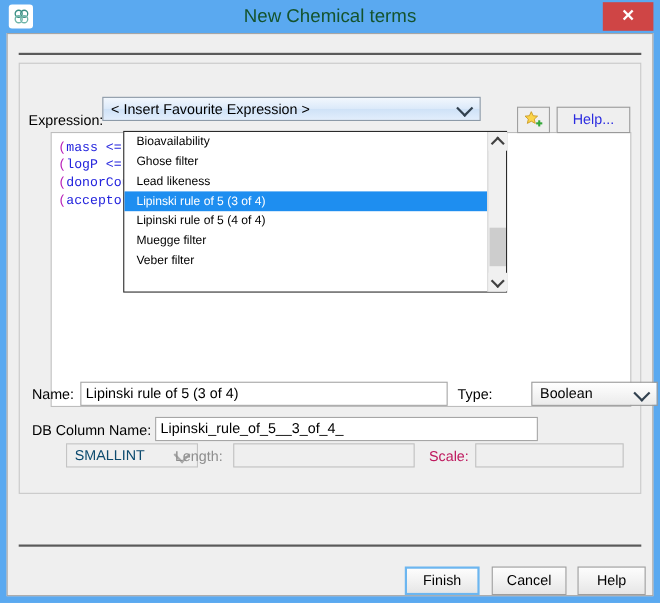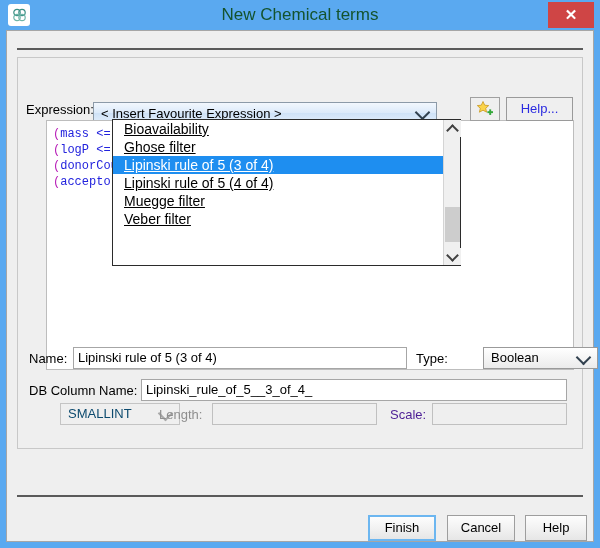--- a/index.html
+++ b/index.html
@@ -198,26 +198,25 @@
     position: absolute;
     left: 0; top: 0;
     width: 330px;
     height: 145px;
     overflow: hidden;
   }
   .dd-item {
     height: 18px;
     line-height: 18px;
     padding-left: 11px;
-    font-size: 14px;
+    font-size: 11px;
     color: #000;
     white-space: nowrap;
     cursor: pointer;
     font-family: "Liberation Sans", sans-serif;
-    text-decoration: underline;
   }
   .dd-item.sel {
     background: #1e8ef0;
     color: #ffffff;
   }
   .dd-scroll {
     position: absolute;
     right: 0; top: 0;
     width: 17px;
     height: 145px;
@@ -337,21 +336,21 @@
   </div>
 
   <div class="client">
 
     <div class="top-rule"></div>
 
     <div class="panel">
 
       <div class="lbl" style="left:8px; top:44px;">Expression:</div>
 
-      <div class="combo" style="left:75px; top:44px; width:344px; height:22px;">
+      <div class="combo" style="left:75px; top:30px; width:344px; height:22px;">
         <span class="combo-text">&lt; Insert Favourite Expression &gt;</span>
         <span class="chev"></span>
       </div>
 
       <div class="codebox">
         <div class="codeline" style="top:6px;"><span class="paren">(</span><span class="kw">mass &lt;= 5</span></div>
         <div class="codeline" style="top:22px;"><span class="paren">(</span><span class="kw">logP &lt;= 5</span></div>
         <div class="codeline" style="top:38px;"><span class="paren">(</span><span class="kw">donorCoun</span></div>
         <div class="codeline" style="top:54px;"><span class="paren">(</span><span class="kw">acceptorC</span></div>
       </div>
@@ -363,20 +362,21 @@
         <rect x="11.4" y="11.2" width="5.6" height="1.9" fill="#34a83a"></rect>
         <rect x="13.25" y="9.35" width="1.9" height="5.6" fill="#34a83a"></rect>
       </svg>
     </div>
     <div class="help-btn-top">Help...</div>
 
     <div class="dropdown">
       <div class="dd-list">
         <div class="dd-item">Bioavailability</div>
         <div class="dd-item">Ghose filter</div>
+        <div class="dd-item">Lead likeness</div>
         <div class="dd-item sel">Lipinski rule of 5 (3 of 4)</div>
         <div class="dd-item">Lipinski rule of 5 (4 of 4)</div>
         <div class="dd-item">Muegge filter</div>
         <div class="dd-item">Veber filter</div>
       </div>
       <div class="dd-scroll">
         <div class="dd-arrow up">
             <i></i>
           </div>
         <div class="dd-thumb"></div>
@@ -389,31 +389,31 @@
     <div class="lbl" style="left:22px; top:320px;">Name:</div>
     <div class="tinput" style="left:66px; top:316px; width:334px; height:22px;">Lipinski rule of 5 (3 of 4)</div>
 
     <div class="lbl" style="left:409px; top:320px;">Type:</div>
     <div class="combo small" style="left:445px; top:316px; width:115px;">
       <span class="combo-text">Boolean</span>
       <span class="chev"></span>
     </div>
 
     <div class="lbl" style="left:22px; top:352px;">DB Column Name:</div>
-    <div class="tinput" style="left:134px; top:348px; width:426px; height:22px;">Lipinski_rule_of_5__3_of_4_</div>
+    <div class="tinput" style="left:134px; top:348px; width:348px; height:22px;">Lipinski_rule_of_5__3_of_4_</div>
 
     <div class="combo small disabled" style="left:22px; top:372px; width:120px;">
       <span class="combo-text">SMALLINT</span>
       <span class="chev"></span>
     </div>
 
     <div class="lbl" style="left:152px; top:376px; color:#8e8e8e;">Length:</div>
     <div class="tinput disabled" style="left:205px; top:372px; width:165px; height:22px;"></div>
 
-    <div class="lbl" style="left:383px; top:376px; color:#4c1d95;">Scale:</div>
+    <div class="lbl" style="left:383px; top:376px; color:#be185d;">Scale:</div>
     <div class="tinput disabled" style="left:425px; top:372px; width:135px; height:22px;"></div>
 
     <div class="bottom-rule"></div>
 
     <div class="btn default" style="left:361px; top:484px; width:68px;">Finish</div>
     <div class="btn" style="left:440px; top:484px; width:68px;">Cancel</div>
     <div class="btn" style="left:518px; top:484px; width:62px;text-align:center;">Help</div>
 
   </div>
 </div>

